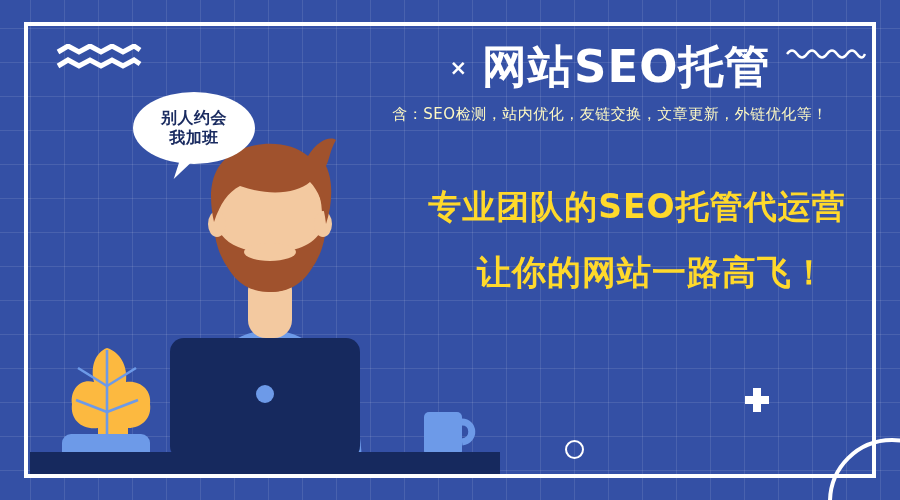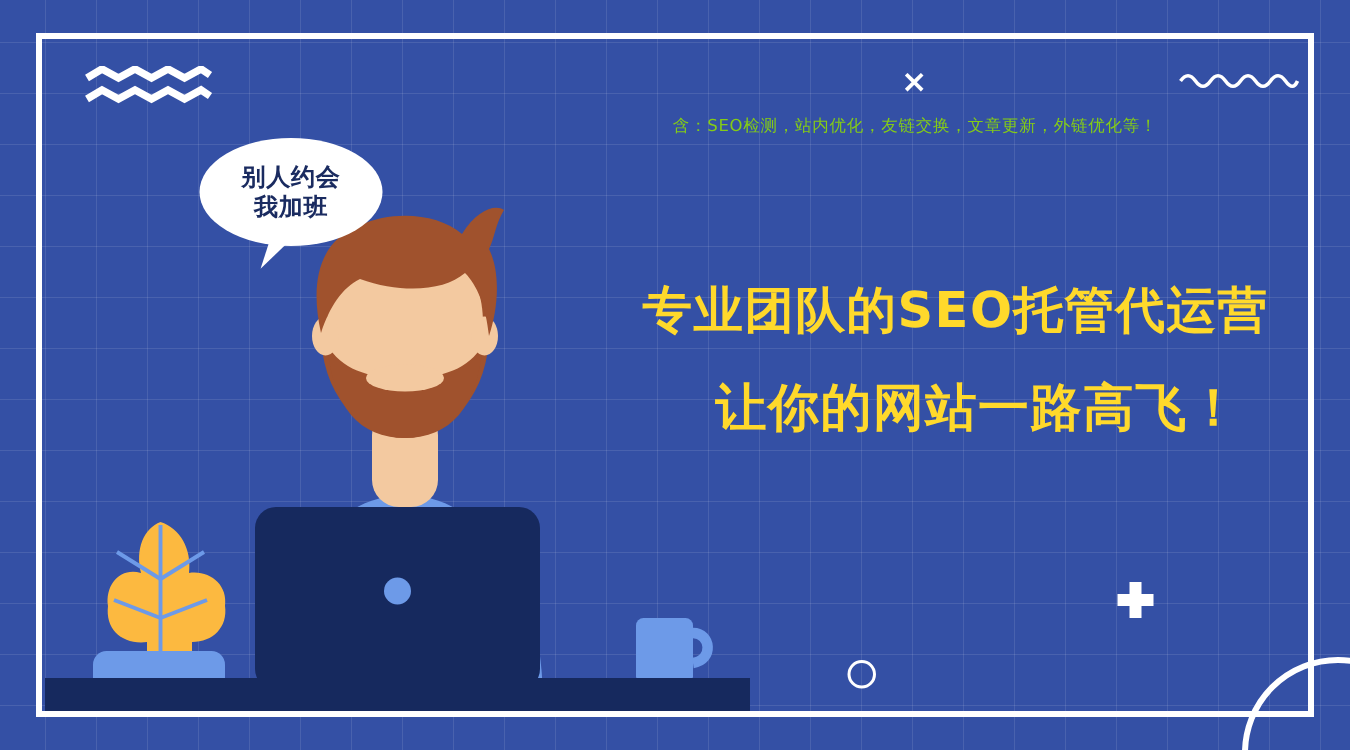--- a/index.html
+++ b/index.html
@@ -102,22 +102,22 @@
   }
   #title-x {
     font-size: 21px;
     font-weight: bold;
     color: #ffffff;
     line-height: 1;
     transform: translateY(2px);
   }
   #sub-title {
     margin-top: 13px;
-    color: #84cc16;
-    font-size: 11px;
+    color: #fef9c3;
+    font-size: 15px;
     letter-spacing: 0.5px;
     white-space: nowrap;
   }
   
   #slogans {
     position: absolute;
     left: 370px;
     top: 190px;
     width: 520px;
     text-align: center;
@@ -243,20 +243,21 @@
 
   <div id="bubble-tail"></div>
   <div id="speech-bubble">
     <span>别人约会</span>
     <span>我加班</span>
   </div>
 
   <div id="title-block">
     <div id="main-title">
       <span id="title-x">×</span>
+      <span>网站SEO托管</span>
     </div>
     <div id="sub-title">含：SEO检测，站内优化，友链交换，文章更新，外链优化等！</div>
   </div>
 
   <div id="slogans">
     <div class="slogan l1">专业团队的SEO托管代运营</div>
     <div class="slogan l3">让你的网站一路高飞！</div>
   </div>
 
 </div>

